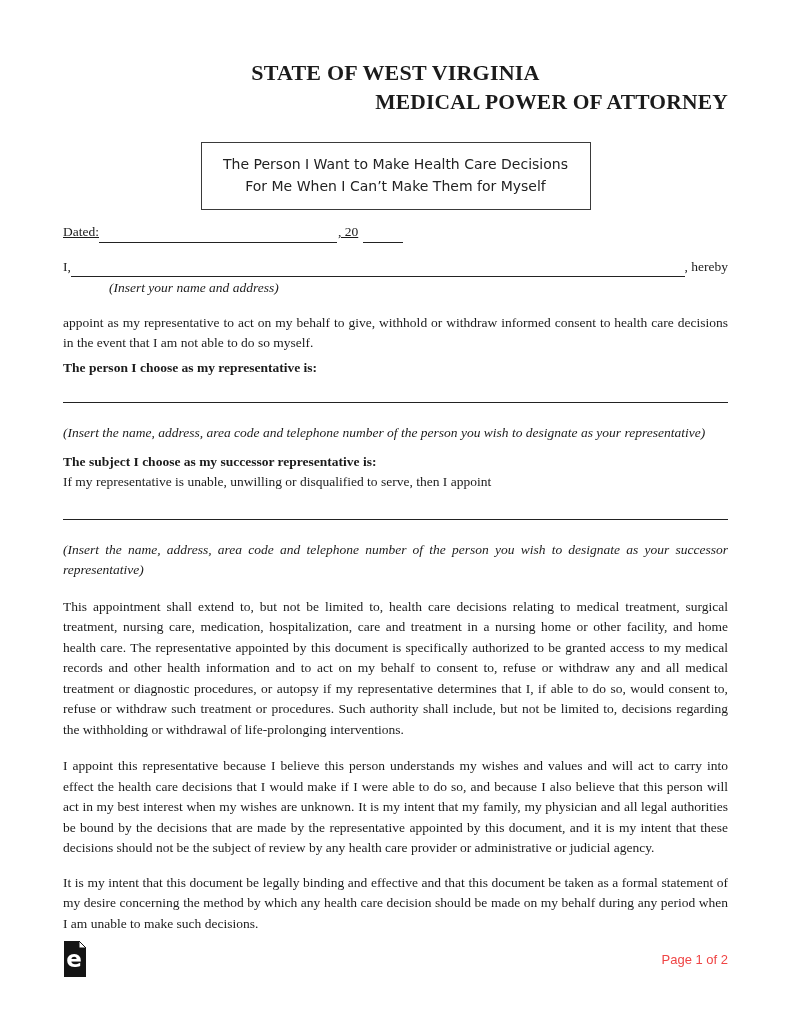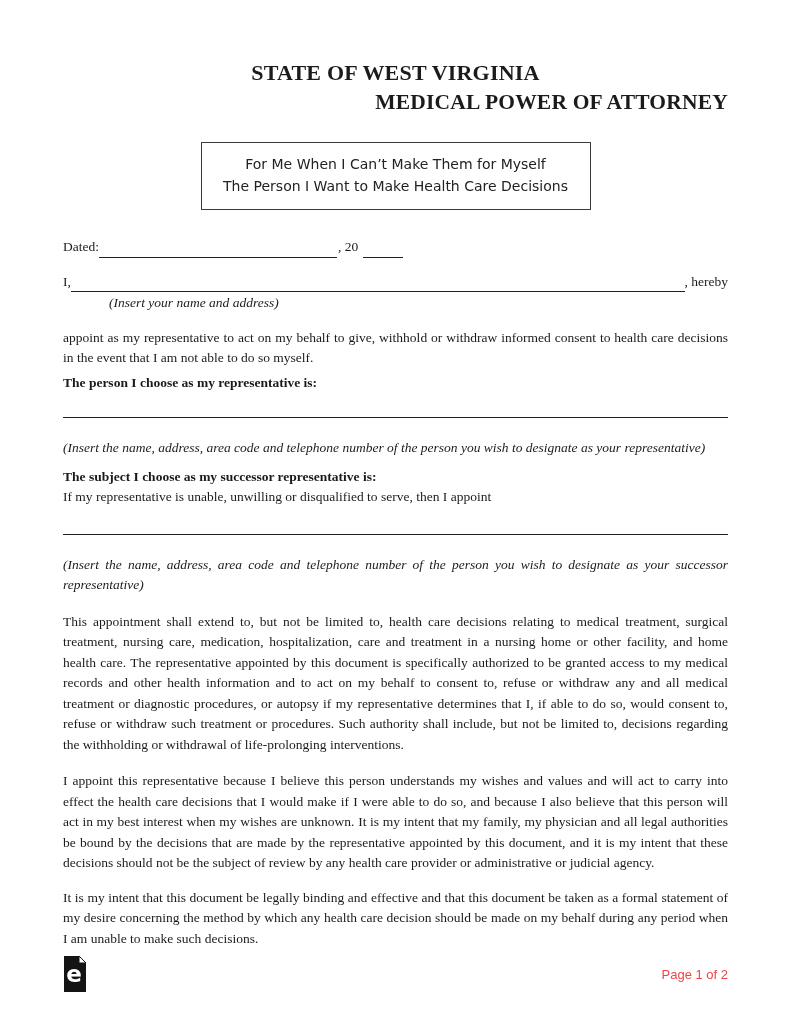--- a/index.html
+++ b/index.html
@@ -27,21 +27,21 @@
     border: 1px solid #3a3a3a;
     display: flex; flex-direction: column; justify-content: center;
     text-align: center;
     font-family: "DejaVu Sans", sans-serif;
     font-size: 14px; line-height: 1.55; color: #222;
     box-sizing: border-box;
   }
 
   .bodytext { font-size: 13.5px; line-height: 20.5px; }
 
-  .dated-row { margin-top: 27px; display: flex; align-items: flex-end; }
+  .dated-row { margin-top: 12px; display: flex; align-items: flex-end; text-decoration: underline; }
   .blank { display: inline-block; border-bottom: 1.2px solid #222; height: 15px; }
   .dated-blank { width: 238px; }
   .year-blank { width: 40px; margin-left: 5px; }
   .year-text { margin-left: 1px; }
 
   .i-row { margin-top: 14px; display: flex; align-items: flex-end; }
   .i-blank { flex: 1; }
 
   .hint { font-style: italic; }
   .hint-inline { margin: 1px 0 0 46px; }
@@ -73,22 +73,22 @@
 </style>
 </head>
 <body>
 
 <div class="page">
 
   <div class="title1">STATE OF WEST VIRGINIA</div>
   <div class="title2">MEDICAL POWER OF ATTORNEY</div>
 
   <div class="subtitle-box">
+    <div>The Person I Want to Make Health Care Decisions</div>
     <div>For Me When I Can’t Make Them for Myself</div>
-    <div>The Person I Want to Make Health Care Decisions</div>
   </div>
 
   <div class="bodytext dated-row">
     <span>Dated:</span>
       <span class="blank dated-blank"></span>
       <span class="year-text">, 20</span>
       <span class="blank year-blank"></span>
   </div>
 
   <div class="bodytext i-row">

